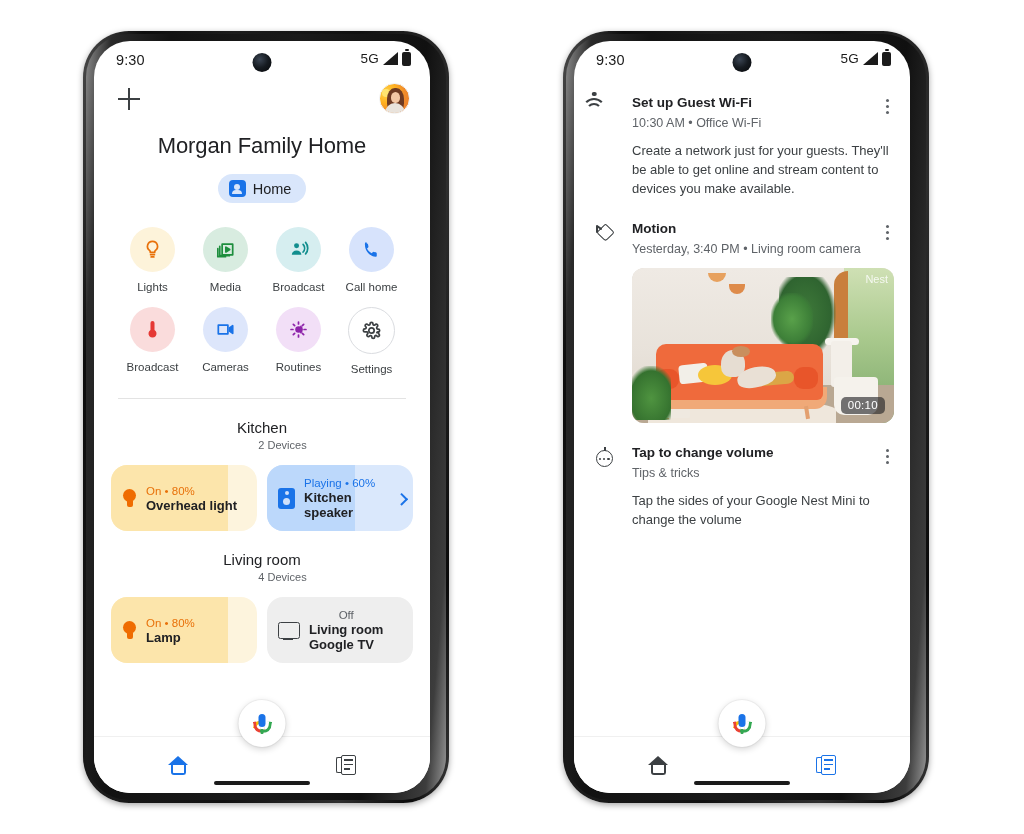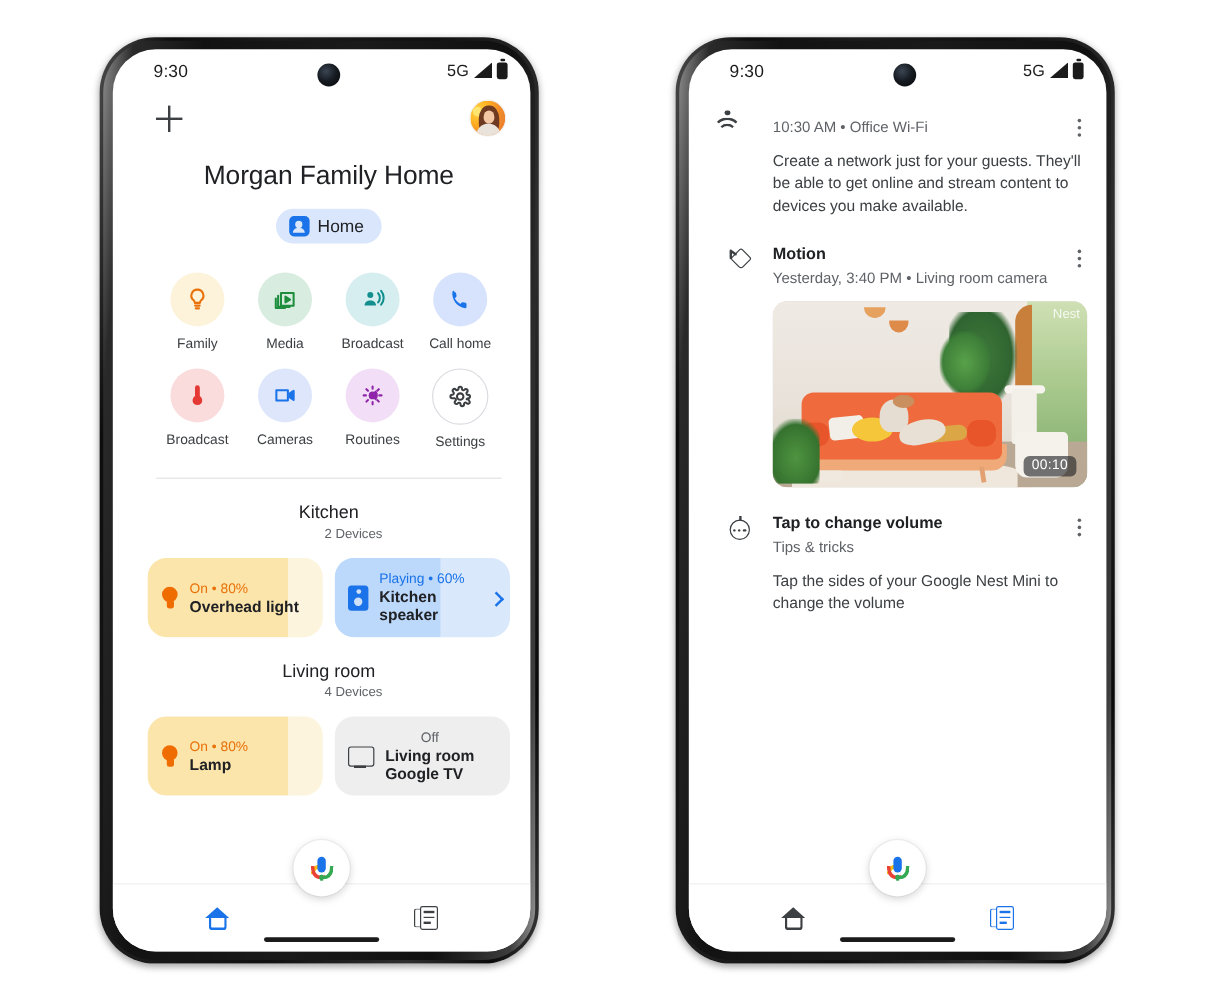--- a/index.html
+++ b/index.html
@@ -21,21 +21,20 @@
     box-shadow:0 2px 6px rgba(0,0,0,.35);
   }
   .bezel:after{
     content:"";position:absolute;inset:3px;border-radius:43px;
     background:linear-gradient(95deg,#8f8f8f 0%,#2a2a2a 6%,#121212 20%,#1a1a1a 50%,#101010 80%,#3d3d3d 95%,#9a9a9a 100%);
   }
   .screen{
     position:absolute;left:11px;top:10px;width:336px;height:752px;
     border-radius:36px;background:#ffffff;overflow:hidden;
     z-index:3;
-    padding-left:12px;
   }
 
   
   .statusbar{position:relative;height:42px;}
   .clock{position:absolute;left:22px;top:11px;font-size:14.5px;color:#1b1b1b;letter-spacing:.1px;}
   .punch{
     position:absolute;left:50%;top:12px;transform:translateX(-50%);
     width:19px;height:19px;border-radius:50%;
     background:radial-gradient(circle at 38% 34%,#3b4553 0%,#161b21 48%,#050608 100%);
   }
@@ -255,21 +254,21 @@
 
       <div class="grid" id="shortcut-grid">
           <div class="gcell">
             <div class="gcircle" style="background: rgb(253, 243, 218);">
               <svg width="23" height="23" viewBox="0 0 24 24" fill="none" stroke="#e8710a" stroke-width="1.8" stroke-linecap="round" stroke-linejoin="round">
                 <path d="M12 3.5a5.2 5.2 0 0 0-3.1 9.4c.5.4.8 1 .8 1.6v.5h4.6v-.5c0-.6.3-1.2.8-1.6A5.2 5.2 0 0 0 12 3.5Z"></path>
                 <path d="M10 17.4h4"></path>
                 <path d="M10.6 19.8h2.8"></path>
               </svg>
             </div>
-            <div class="glabel">Family</div>
+            <div class="glabel">Lights</div>
           </div>
           <div class="gcell">
             <div class="gcircle" style="background: rgb(216, 236, 224);">
               <svg width="23" height="23" viewBox="0 0 24 24" fill="none" stroke="#1e8e3e" stroke-width="1.8" stroke-linecap="round" stroke-linejoin="round">
                 <path d="M8.5 6.5h11v11h-11z"></path>
                 <path d="M12.4 9.6v5l4-2.5z" fill="#1e8e3e"></path>
                 <path d="M6 8.8v9.7h10"></path>
                 <path d="M4 11.2v8.3h8"></path>
               </svg>
             </div>
@@ -453,20 +452,21 @@
       <div class="feed" id="feed">
           <div class="fcard">
             <div class="kebab">
               <i></i>
               <i></i>
               <i></i>
             </div>
             <div class="frow">
               <div class="ficon"><span class="wifi"><i class="a1"></i><i class="a2"></i><i class="dot"></i></span></div>
               <div class="fbody">
+                <div class="ftitle">Set up Guest Wi-Fi</div>
                 <div class="fmeta">10:30 AM • Office Wi-Fi</div>
                 <div class="fdesc">Create a network just for your guests. They'll be able to get online and stream content to devices you make available.</div>
               </div>
             </div>
           </div>
           <div class="fcard">
             <div class="kebab">
               <i></i>
               <i></i>
               <i></i>

